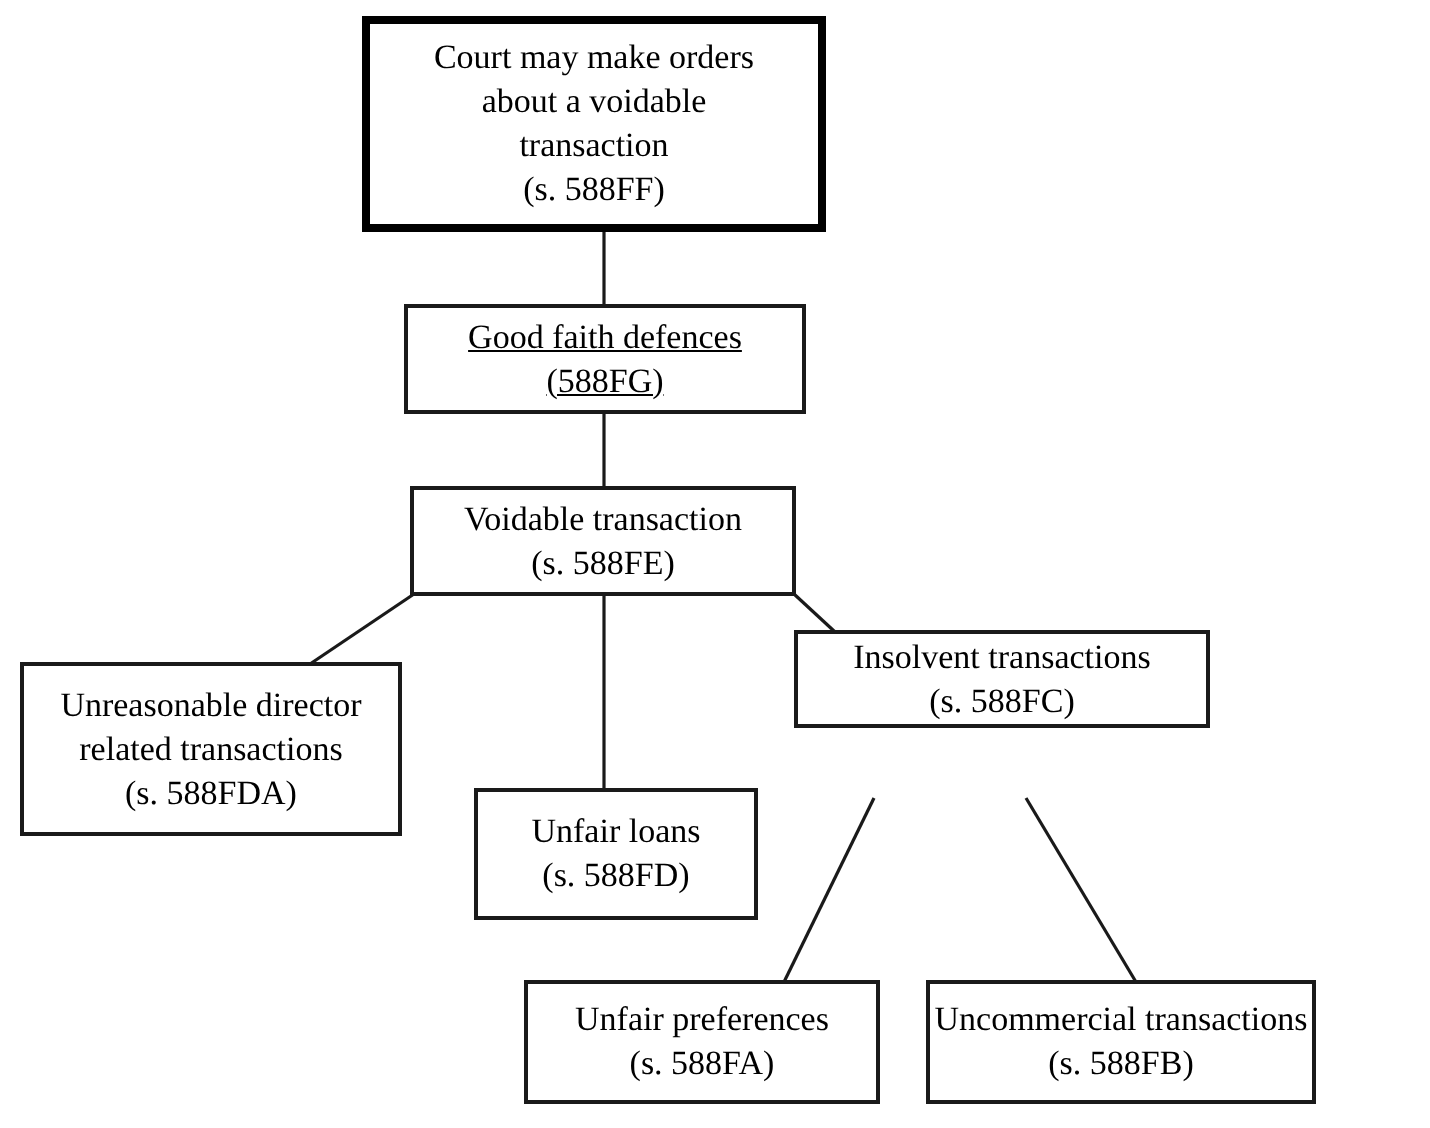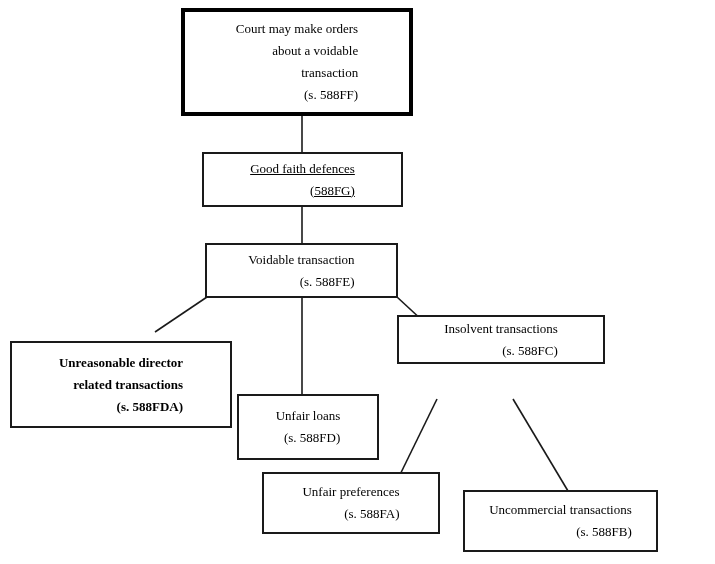--- a/index.html
+++ b/index.html
@@ -24,36 +24,36 @@
     height: 564px;
   }
   .node {
     position: absolute;
     box-sizing: border-box;
     background: #ffffff;
     border: 2px solid #1a1a1a;
     display: flex;
     align-items: center;
     justify-content: center;
-    text-align: right;
+    text-align: center;
     white-space: pre-line;
-    font-size: 13px;
+    font-size: 17px;
     line-height: 22px;
   }
   .node.root {
     border-width: 4px;
     border-color: #000000;
   }
   .n-court        { left: 181px; top: 8px;   width: 232px; height: 108px; }
   .n-goodfaith    { left: 202px; top: 152px; width: 201px; height: 55px; text-decoration: underline; }
   .n-voidable     { left: 205px; top: 243px; width: 193px; height: 55px; }
-  .n-unreasonable { left: 10px;  top: 341px; width: 222px; height: 87px; font-weight: bold; }
+  .n-unreasonable { left: 10px;  top: 331px; width: 191px; height: 87px; }
   .n-unfairloans  { left: 237px; top: 394px; width: 142px; height: 66px; }
   .n-insolvent    { left: 377px; top: 315px; width: 208px; height: 49px; margin-left: 20px; }
-  .n-unfairprefs  { left: 262px; top: 472px; width: 178px; height: 62px; }
+  .n-unfairprefs  { left: 262px; top: 490px; width: 178px; height: 62px; }
   .n-uncommercial { left: 463px; top: 490px; width: 195px; height: 62px; }
 </style>
 </head>
 <body>
 
 <div class="canvas">
 
   <svg class="connectors" viewBox="0 0 715 564" xmlns="http://www.w3.org/2000/svg">
     <line x1="302" y1="116" x2="302" y2="152" stroke="#1a1a1a" stroke-width="1.6"></line>
     <line x1="302" y1="207" x2="302" y2="243" stroke="#1a1a1a" stroke-width="1.6"></line>

